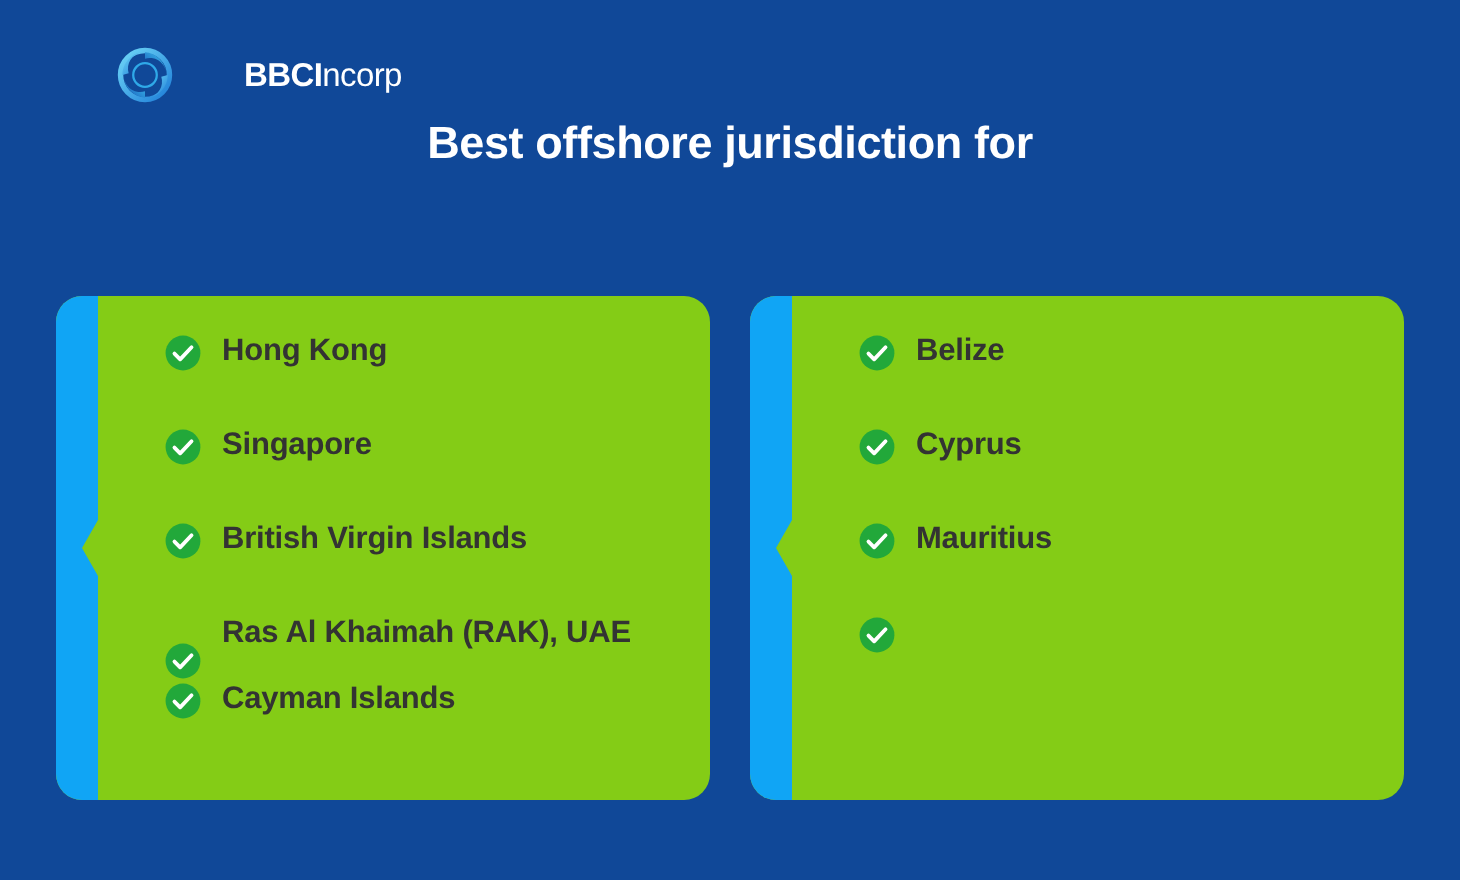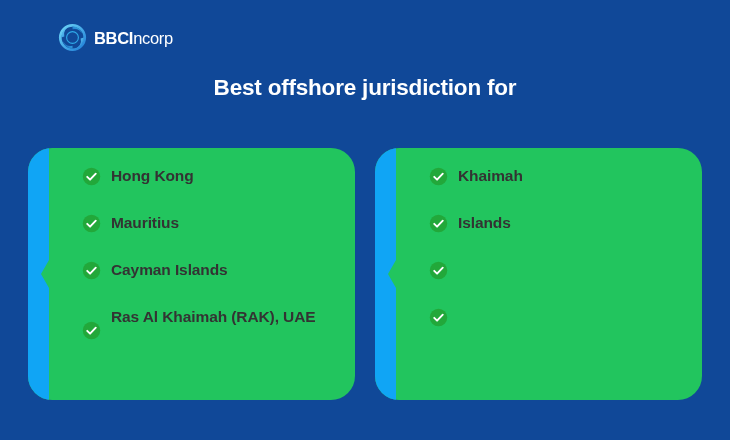--- a/index.html
+++ b/index.html
@@ -33,55 +33,56 @@
     display:block;
   }
   .logo-text {
     font-size:16.5px;
     letter-spacing:-0.3px;
     color:#ffffff;
     white-space:nowrap;
     line-height:1;
     position:relative;
     top:1px;
+    margin-left:28px;
   }
   .logo-text .strong { font-weight:700; }
   .logo-text .light  { font-weight:400; }
 
   
   .title {
     position:absolute;
     left:0;
     top:58px;
     width:730px;
     text-align:center;
     color:#ffffff;
     font-size:22.5px;
     font-weight:700;
     line-height:1.27;
     letter-spacing:-0.2px;
   }
-  .title-line { display:block;margin-top:16px; }
+  .title-line { display:block; }
 
   
   .cards {
     position:absolute;
     left:28px;
     top:148px;
     width:674px;
     height:252px;
     display:flex;
     gap:20px;
   }
   .card {
     position:relative;
     flex:1 1 0;
     height:252px;
-    background:#22c55e;
-    border-radius:24px;
+    background:#84cc16;
+    border-radius:13px;
     overflow:hidden;
   }
   .card-accent {
     position:absolute;
     left:0;
     top:0;
     width:21px;
     height:100%;
   }
   .card-list {
@@ -164,70 +165,78 @@
           <path d="M6.6 12.4 L10.2 16 L17.4 8.4" fill="none" stroke="#ffffff" stroke-width="2.4" stroke-linecap="round" stroke-linejoin="round"></path>
         </svg>
         <span class="item-label">Hong Kong</span>
       </div>
 
       <div class="list-item">
         <svg class="check-icon" viewBox="0 0 24 24">
           <circle cx="12" cy="12" r="11" fill="#22a83a"></circle>
           <path d="M6.6 12.4 L10.2 16 L17.4 8.4" fill="none" stroke="#ffffff" stroke-width="2.4" stroke-linecap="round" stroke-linejoin="round"></path>
         </svg>
-        <span class="item-label">Mauritius</span>
-      </div>
-
+        <span class="item-label">Singapore</span>
+      </div>
+
+      <div class="list-item">
+        <svg class="check-icon" viewBox="0 0 24 24">
+          <circle cx="12" cy="12" r="11" fill="#22a83a"></circle>
+          <path d="M6.6 12.4 L10.2 16 L17.4 8.4" fill="none" stroke="#ffffff" stroke-width="2.4" stroke-linecap="round" stroke-linejoin="round"></path>
+        </svg>
+        <span class="item-label">British Virgin Islands</span>
+      </div>
+
+      <div class="list-item two-line">
+        <svg class="check-icon" viewBox="0 0 24 24">
+          <circle cx="12" cy="12" r="11" fill="#22a83a"></circle>
+          <path d="M6.6 12.4 L10.2 16 L17.4 8.4" fill="none" stroke="#ffffff" stroke-width="2.4" stroke-linecap="round" stroke-linejoin="round"></path>
+        </svg>
+        <span class="item-label">Ras Al Khaimah (RAK), UAE</span>
+      </div>
 
       <div class="list-item">
         <svg class="check-icon" viewBox="0 0 24 24">
           <circle cx="12" cy="12" r="11" fill="#22a83a"></circle>
           <path d="M6.6 12.4 L10.2 16 L17.4 8.4" fill="none" stroke="#ffffff" stroke-width="2.4" stroke-linecap="round" stroke-linejoin="round"></path>
         </svg>
         <span class="item-label">Cayman Islands</span>
-      </div>
-
-      <div class="list-item two-line">
-        <svg class="check-icon" viewBox="0 0 24 24">
-          <circle cx="12" cy="12" r="11" fill="#22a83a"></circle>
-          <path d="M6.6 12.4 L10.2 16 L17.4 8.4" fill="none" stroke="#ffffff" stroke-width="2.4" stroke-linecap="round" stroke-linejoin="round"></path>
-        </svg>
-        <span class="item-label">Ras Al Khaimah (RAK), UAE</span>
       </div>
 
     </div>
   </div>
 
   <div class="card">
     <svg class="card-accent" viewBox="0 0 21 252" preserveAspectRatio="none">
       <path d="M0 0 H21 V112 L13 126 L21 140 V252 H0 Z" fill="#10a5f5"></path>
     </svg>
     <div class="card-list">
 
       <div class="list-item">
         <svg class="check-icon" viewBox="0 0 24 24">
           <circle cx="12" cy="12" r="11" fill="#22a83a"></circle>
           <path d="M6.6 12.4 L10.2 16 L17.4 8.4" fill="none" stroke="#ffffff" stroke-width="2.4" stroke-linecap="round" stroke-linejoin="round"></path>
         </svg>
-        <span class="item-label">Khaimah</span>
-      </div>
-
-      <div class="list-item">
-        <svg class="check-icon" viewBox="0 0 24 24">
-          <circle cx="12" cy="12" r="11" fill="#22a83a"></circle>
-          <path d="M6.6 12.4 L10.2 16 L17.4 8.4" fill="none" stroke="#ffffff" stroke-width="2.4" stroke-linecap="round" stroke-linejoin="round"></path>
-        </svg>
-        <span class="item-label">Islands</span>
-      </div>
-
-      <div class="list-item">
-        <svg class="check-icon" viewBox="0 0 24 24">
-          <circle cx="12" cy="12" r="11" fill="#22a83a"></circle>
-          <path d="M6.6 12.4 L10.2 16 L17.4 8.4" fill="none" stroke="#ffffff" stroke-width="2.4" stroke-linecap="round" stroke-linejoin="round"></path>
-        </svg>
+        <span class="item-label">Belize</span>
+      </div>
+
+      <div class="list-item">
+        <svg class="check-icon" viewBox="0 0 24 24">
+          <circle cx="12" cy="12" r="11" fill="#22a83a"></circle>
+          <path d="M6.6 12.4 L10.2 16 L17.4 8.4" fill="none" stroke="#ffffff" stroke-width="2.4" stroke-linecap="round" stroke-linejoin="round"></path>
+        </svg>
+        <span class="item-label">Cyprus</span>
+      </div>
+
+      <div class="list-item">
+        <svg class="check-icon" viewBox="0 0 24 24">
+          <circle cx="12" cy="12" r="11" fill="#22a83a"></circle>
+          <path d="M6.6 12.4 L10.2 16 L17.4 8.4" fill="none" stroke="#ffffff" stroke-width="2.4" stroke-linecap="round" stroke-linejoin="round"></path>
+        </svg>
+        <span class="item-label">Mauritius</span>
       </div>
 
       <div class="list-item">
         <svg class="check-icon" viewBox="0 0 24 24">
           <circle cx="12" cy="12" r="11" fill="#22a83a"></circle>
           <path d="M6.6 12.4 L10.2 16 L17.4 8.4" fill="none" stroke="#ffffff" stroke-width="2.4" stroke-linecap="round" stroke-linejoin="round"></path>
         </svg>
       </div>
 
 

